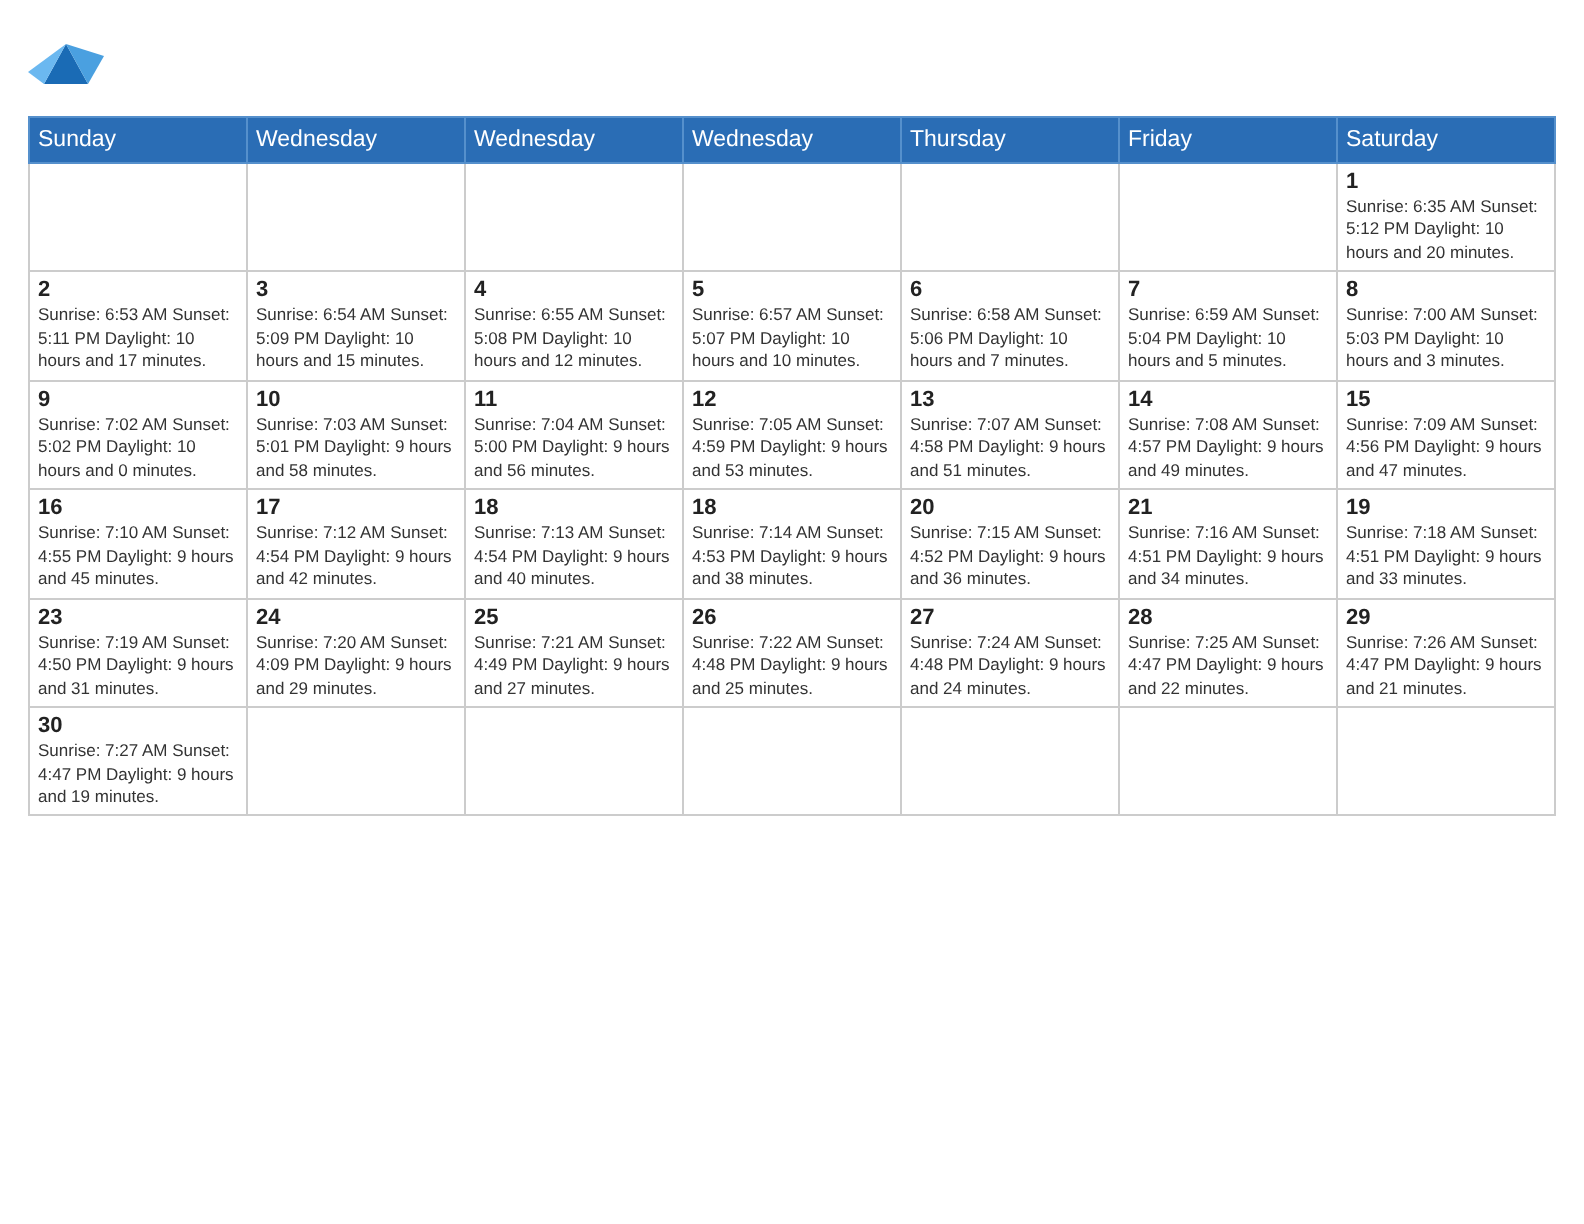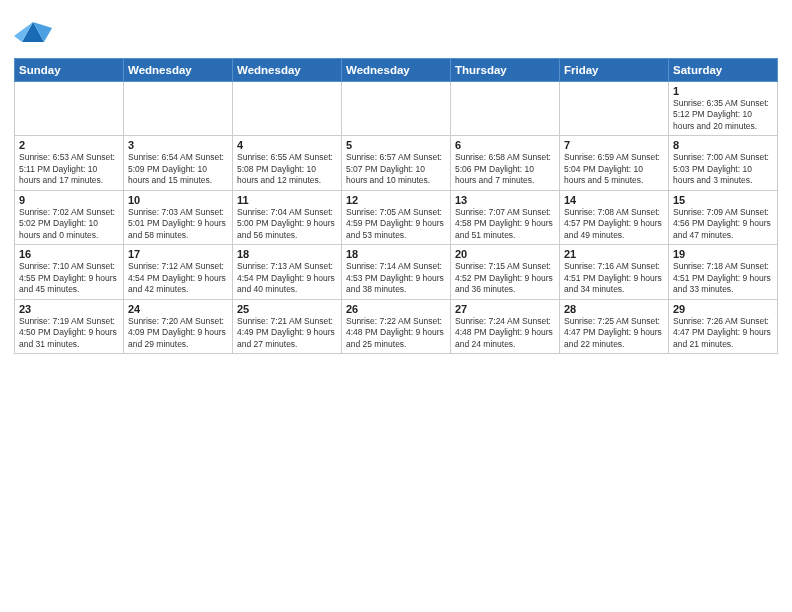--- a/index.html
+++ b/index.html
@@ -54,21 +54,21 @@
     }
     .calendar {
       width: 100%;
       border-collapse: collapse;
       border: 1px solid #ccc;
     }
     .calendar th {
       background: #2a6db5;
       color: #fff;
       font-size: 11.5px;
-      font-weight: bold;
+      font-weight: normal;
       padding: 5px 4px;
       text-align: left;
       border: 1px solid #5590cc;
     }
     .calendar td {
       vertical-align: top;
       border: 1px solid #ccc;
       padding: 3px 4px;
       width: calc(100% / 7);
       min-height: 70px;
@@ -312,15 +312,29 @@
 Sunset: 4:47 PM
 Daylight: 9 hours and 22 minutes.</div>
           </td>
           <td>
             <span class="day-number">29</span>
             <div class="day-info">Sunrise: 7:26 AM
 Sunset: 4:47 PM
 Daylight: 9 hours and 21 minutes.</div>
           </td>
         </tr>
+        <tr class="last-row">
+          <td>
+            <span class="day-number">30</span>
+            <div class="day-info">Sunrise: 7:27 AM
+Sunset: 4:47 PM
+Daylight: 9 hours and 19 minutes.</div>
+          </td>
+          <td class="empty-cell"></td>
+          <td class="empty-cell"></td>
+          <td class="empty-cell"></td>
+          <td class="empty-cell"></td>
+          <td class="empty-cell"></td>
+          <td class="empty-cell"></td>
+        </tr>
       </tbody>
   </table>
 </div>
 
 </body></html>

